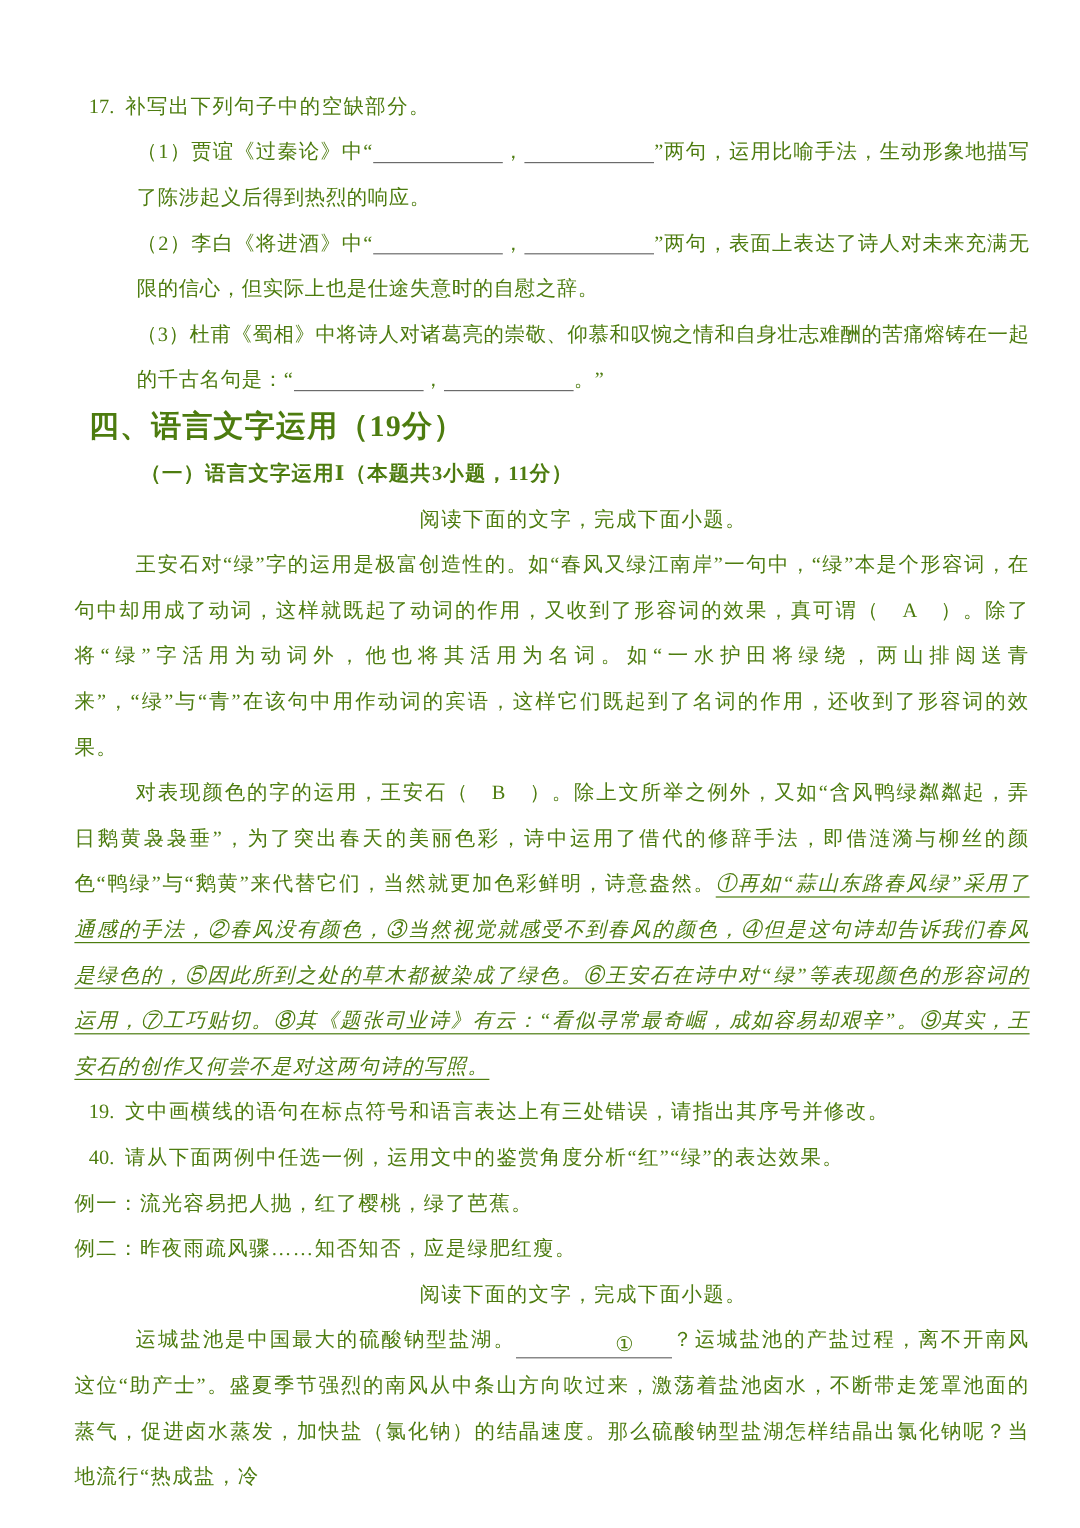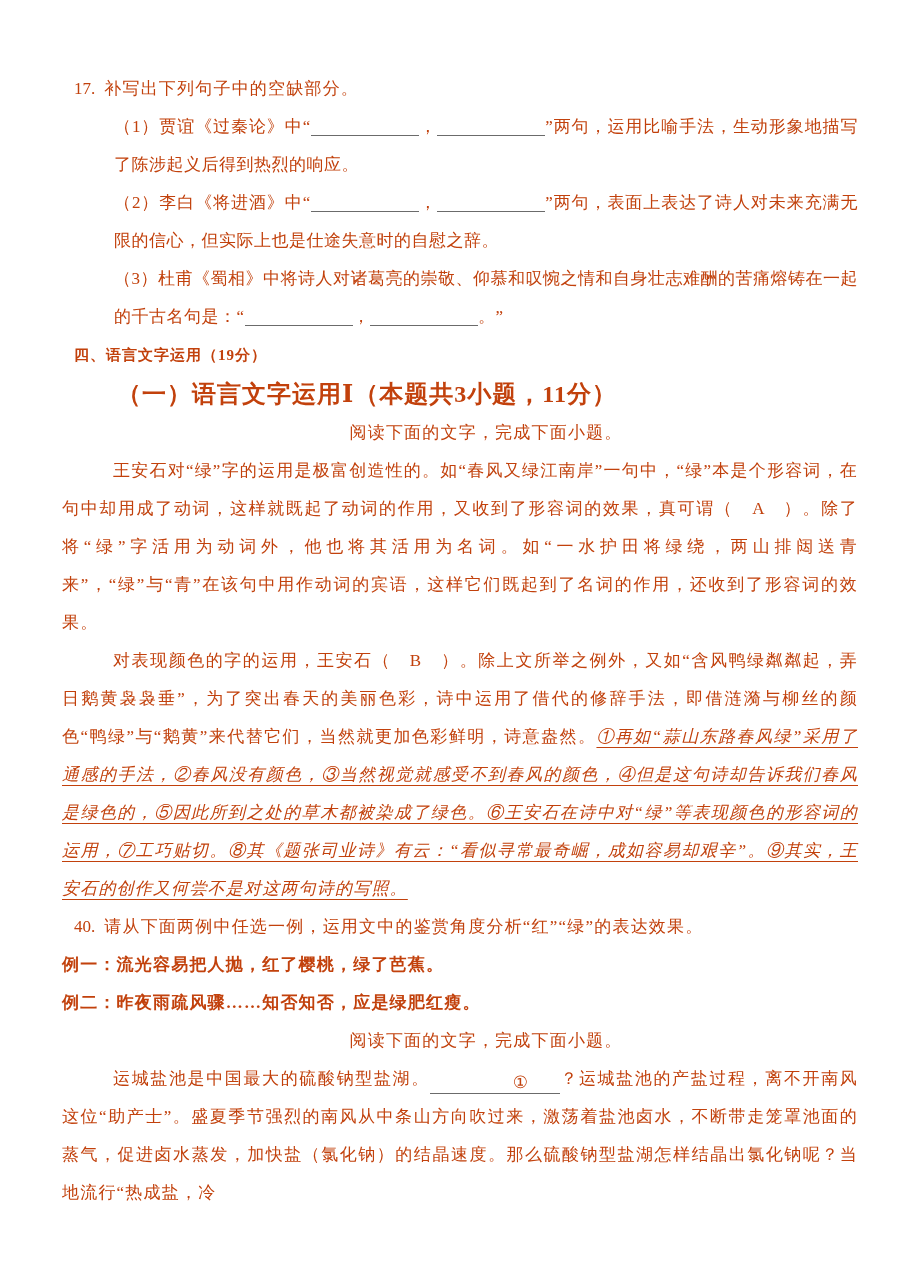--- a/index.html
+++ b/index.html
@@ -5,40 +5,40 @@
   html, body { margin: 0; padding: 0; background: #ffffff; }
   .page {
     position: relative;
     width: 900px;
     height: 1273px;
     background: #ffffff;
     box-sizing: border-box;
     padding: 70px 42px 0 62px;
     font-family: "Liberation Serif", "DejaVu Serif", serif;
     font-size: 17px;
-    color: #c2410c;
+    color: #4d7c0f;
     overflow: hidden;
   }
   p { margin: 0; line-height: 38px; text-align: justify; letter-spacing: 1.2px; }
   .question { padding-left: 12px; }
   .q-num { letter-spacing: 0; padding-right: 9px; }
   .sub-item { margin-left: 52px; letter-spacing: 0.5px; }
   .heading-1 {
     margin: 0; padding-left: 12px;
-    font-weight: bold; font-size: 15px; line-height: 39px;
+    font-weight: bold; font-size: 25px; line-height: 39px;
     letter-spacing: 1px; text-align: left;
   }
   .heading-2 {
     margin: 0; padding-left: 55px;
-    font-weight: bold; font-size: 24px; line-height: 39px;
+    font-weight: bold; font-size: 17px; line-height: 39px;
     letter-spacing: 1px; text-align: left;
   }
   .instruction { padding-left: 52px; text-align: center; }
   .passage { text-indent: 3em; }
-  .example { text-align: left; font-weight: bold; }
+  .example { text-align: left; }
   .blank {
     display: inline-block;
     border-bottom: 1px solid #6b6b6b;
     height: 21px;
     line-height: 21px;
     vertical-align: -4px;
     text-align: center;
     letter-spacing: 0;
   }
   .underlined {
@@ -62,20 +62,21 @@
   <p class="heading-1">四、语言文字运用（19分）</p>
 
   <p class="heading-2">（一）语言文字运用Ⅰ（本题共3小题，11分）</p>
 
   <p class="instruction">阅读下面的文字，完成下面小题。</p>
 
   <p class="passage"><span>王安石对“绿”字的运用是极富创造性的。如“春风又绿江南岸”一句中，“绿”本是个形容词，在句中却用成了动词，这样就既起了动词的作用，又收到了形容词的效果，真可谓（　A　）。除了将“绿”字活用为动词外，他也将其活用为名词。如“一水护田将绿绕，两山排闼送青来”，“绿”与“青”在该句中用作动词的宾语，这样它们既起到了名词的作用，还收到了形容词的效果。</span></p>
   <p class="passage"><span>对表现颜色的字的运用，王安石（　B　）。除上文所举之例外，又如“含风鸭绿粼粼起，弄日鹅黄袅袅垂”，为了突出春天的美丽色彩，诗中运用了借代的修辞手法，即借涟漪与柳丝的颜色“鸭绿”与“鹅黄”来代替它们，当然就更加色彩鲜明，诗意盎然。</span><span class="underlined">①再如“蒜山东路春风绿”采用了通感的手法，②春风没有颜色，③当然视觉就感受不到春风的颜色，④但是这句诗却告诉我们春风是绿色的，⑤因此所到之处的草木都被染成了绿色。⑥王安石在诗中对“绿”等表现颜色的形容词的运用，⑦工巧贴切。⑧其《题张司业诗》有云：“看似寻常最奇崛，成如容易却艰辛”。⑨其实，王安石的创作又何尝不是对这两句诗的写照。</span></p>
 
 
+  <p class="question"><span class="q-num">19.</span><span>文中画横线的语句在标点符号和语言表达上有三处错误，请指出其序号并修改。</span></p>
 
   <p class="question"><span class="q-num">40.</span><span>请从下面两例中任选一例，运用文中的鉴赏角度分析“红”“绿”的表达效果。</span></p>
 
   <p class="example"><span>例一：</span><span>流光容易把人抛，红了樱桃，绿了芭蕉。</span></p>
 
   <p class="example"><span>例二：</span><span>昨夜雨疏风骤……知否知否，应是绿肥红瘦。</span></p>
 
 
   <p class="instruction">阅读下面的文字，完成下面小题。</p>
 

